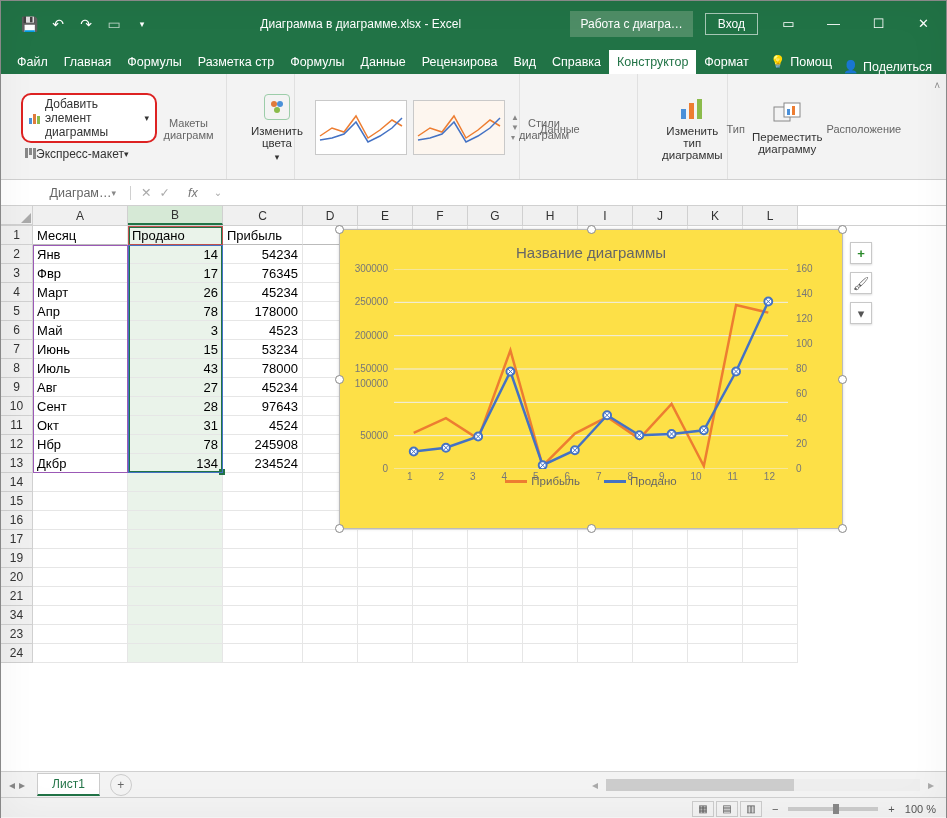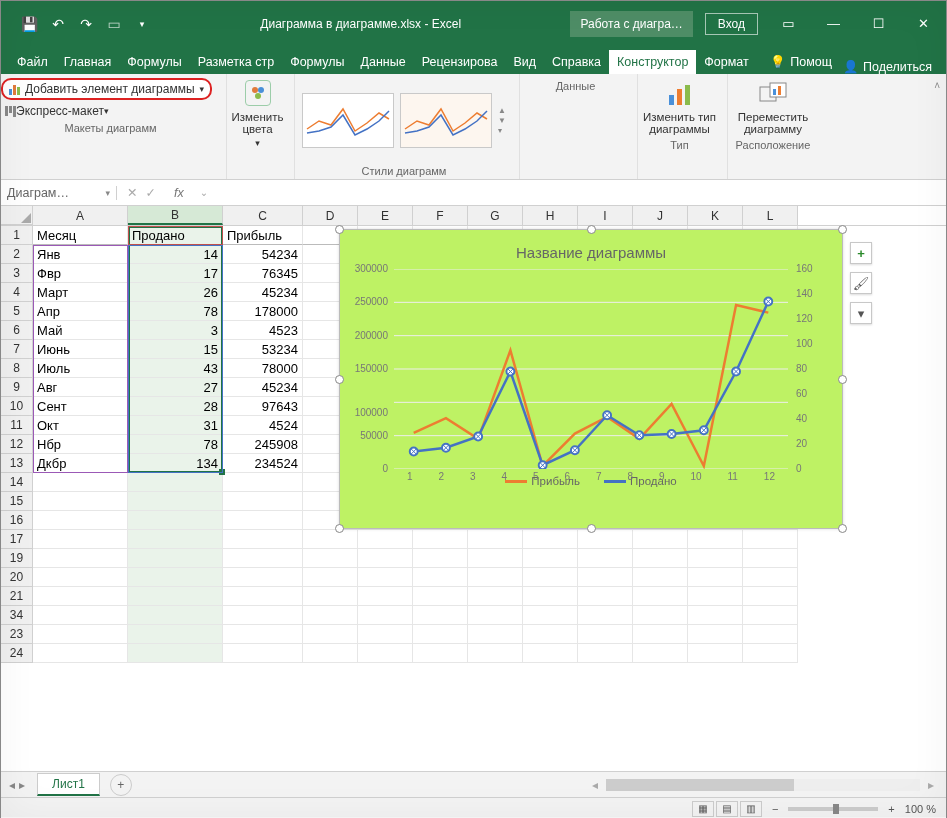--- a/index.html
+++ b/index.html
@@ -11,35 +11,35 @@
 .tb-icon { display:inline-flex; width:18px; height:18px; align-items:center; justify-content:center; font-size:14px; }
 .tb-title { flex:1; text-align:center; font-size:12px; }
 .tb-btn { width:45px; height:30px; display:flex; align-items:center; justify-content:center; font-size:13px; }
 .login-box { border:1px solid rgba(255,255,255,.6); padding:3px 12px; margin:0 8px; font-size:12px; }
 .context-tab { background:#4e8d66; padding:6px 10px; font-size:12px; margin-right:4px; }
 .ribbon-tabs { height:28px; background:#217346; display:flex; align-items:flex-end; color:#fff; font-size:12.5px; padding-left:8px; }
 .rtab { padding:5px 8px; cursor:default; white-space:nowrap; }
 .rtab.active { background:#ffffff; color:#217346; }
 .rtab-share { margin-left:auto; padding-right:14px; display:flex; align-items:center; gap:4px; }
 .ribbon-body { height:106px; background:#f3f3f3; border-bottom:1px solid #d0d0d0; display:flex; font-size:11px; color:#444; position:relative; }
-.rgroup { border-right:1px solid #e0e0e0; padding:4px 6px 2px 0; display:flex; flex-direction:column; justify-content:flex-start; align-items:center; }
+.rgroup { border-right:1px solid #e0e0e0; padding:4px 6px 2px 20px; display:flex; flex-direction:row; justify-content:space-between; align-items:center; }
 .rgroup-label { font-size:11px; color:#666; text-align:center; padding-top:2px; }
 .rgroup-content { flex:1; display:flex; align-items:center; gap:6px; }
 .add-elem-btn { display:inline-flex; align-items:center; gap:5px; padding:2px 6px; border:2.5px solid #d22; border-radius:10px; background:#fff; font-size:12px; color:#333; }
 .add-elem-btn .bar-ic { display:inline-flex; gap:1px; align-items:flex-end; height:12px; }
 .add-elem-btn .bar-ic span { width:3px; background:#3a7; display:inline-block; }
 .layouts-col { display:flex; flex-direction:column; gap:2px; align-items:flex-start; }
 .layouts-col .row { display:flex; align-items:center; gap:0; font-size:12px; color:#333; }
 .color-ic { width:26px; height:26px; border:1px solid #9ccda9; border-radius:4px; display:flex; align-items:center; justify-content:center; margin-bottom:2px; }
 .style-thumb { width:92px; height:55px; border:1px solid #c9c9c9; background:#fff; position:relative; display:flex; align-items:center; justify-content:center; overflow:hidden; }
 .style-thumb svg { width:86px; height:40px; }
 .big-btn { display:flex; flex-direction:column; align-items:center; gap:3px; font-size:11.5px; color:#333; text-align:center; padding:2px 4px; }
 .big-btn .ic { width:30px; height:28px; display:flex; align-items:center; justify-content:center; }
 .formula-bar { height:26px; border-bottom:1px solid #d0d0d0; display:flex; align-items:center; font-size:12.5px; }
-.name-box { width:116px; border-right:1px solid #d0d0d0; padding:0 6px; display:flex; align-items:center; justify-content:space-between; color:#666; }
+.name-box { width:130px; border-right:1px solid #d0d0d0; padding:0 14px; display:flex; align-items:center; justify-content:flex-end; color:#666; }
 .fb-btns { display:flex; align-items:center; gap:8px; padding:0 10px; color:#aaa; }
 .fx-label { font-style:italic; color:#777; padding:0 8px; }
 .formula-text { flex:1; padding:0 4px; color:#222; }
 .grid-area { position:relative; flex:1; overflow:hidden; height:565px; }
 .cols { display:flex; height:20px; border-bottom:1px solid #d0d0d0; font-size:12px; color:#333; }
 .rowhead-spacer { width:32px; border-right:1px solid #d0d0d0; background:#f0f0f0; border-bottom:1px solid #d0d0d0; display:flex; align-items:flex-end; justify-content:flex-end; }
 .rowhead-spacer::after { content:""; border:5px solid transparent; border-right-color:#aaa; border-bottom-color:#aaa; margin:0 1px 1px 0; }
 .colhead { border-right:1px solid #d0d0d0; background:#f0f0f0; display:flex; align-items:center; justify-content:center; }
 .rows-container { position:absolute; top:20px; left:0; right:0; bottom:0; }
 .row-line { display:flex; height:19px; font-size:13px; }
@@ -47,21 +47,21 @@
 .cell { border-right:1px solid #e6e6e6; border-bottom:1px solid #e6e6e6; padding:0 4px; display:flex; align-items:center; overflow:hidden; white-space:nowrap; }
 .cell.num { justify-content:flex-end; }
 .colw-A { width:95px; } .colw-B { width:95px; } .colw-C { width:80px; }
 .colw-rest { width:55px; }
 .sel-B { background:#eaf3ea; }
 .hdr-row .cell { border-bottom:1px solid #bbb; }
 .colhead.sel { background:#d6e9d6; border-bottom:2px solid #217346; }
 .sel-border { position:absolute; border:2px solid #217346; pointer-events:none; }
 .sel-corner { position:absolute; width:6px; height:6px; background:#217346; }
 .range-border { position:absolute; pointer-events:none; }
-.chart-object { position:absolute; left:338px; top:23px; width:504px; height:300px; background:#bef264; border:1px solid #bbb; box-shadow:0 0 3px rgba(0,0,0,.15); }
+.chart-object { position:absolute; left:338px; top:23px; width:504px; height:300px; background:#fde047; border:1px solid #bbb; box-shadow:0 0 3px rgba(0,0,0,.15); }
 .chart-object .handle { position:absolute; width:9px; height:9px; border:1px solid #888; background:#fff; border-radius:50%; }
 .chart-inner { position:absolute; inset:10px; }
 .chart-title { text-align:center; font-size:15px; color:#666; padding:4px 0 8px 0; }
 .chart-plot { position:relative; height:200px; margin:0 44px; }
 .chart-legend { display:flex; justify-content:center; gap:24px; font-size:11.5px; color:#666; padding-top:6px; }
 .chart-legend .swatch { width:22px; height:3px; display:inline-block; margin-right:4px; vertical-align:middle; }
 .side-tools { position:absolute; right:-30px; top:12px; display:flex; flex-direction:column; gap:8px; }
 .side-tools .tool { width:22px; height:22px; border:1px solid #c8c8c8; background:#fff; box-shadow:0 1px 2px rgba(0,0,0,.15); display:flex; align-items:center; justify-content:center; font-size:13px; color:#555; }
 .sheet-tabs { height:26px; border-top:1px solid #d0d0d0; display:flex; align-items:center; font-size:12px; background:#f3f3f3; }
 .sheet-nav { display:flex; gap:4px; padding:0 8px; color:#888; }
@@ -675,21 +675,21 @@
                 <circle cx="380" cy="32.5" r="4" fill="#fff" stroke="#4472c4" stroke-width="2"></circle>
                 <line x1="377" y1="29.5" x2="383" y2="35.5" stroke="#4472c4"></line>
                 <line x1="377" y1="35.5" x2="383" y2="29.5" stroke="#4472c4"></line>
               </g>
             </svg>
           <div id="yaxis-left" style="position:absolute;left:-42px;top:0;bottom:0;width:40px;font-size:10px;color:#777;text-align:right">
               <div style="position: absolute; right: 4px; top: -6px;">300000</div>
               <div style="position: absolute; right: 4px; top: 27.3333px;">250000</div>
               <div style="position: absolute; right: 4px; top: 60.6667px;">200000</div>
               <div style="position: absolute; right: 4px; top: 94px;">150000</div>
-              <div style="position: absolute; right: 4px; top: 138px;">100000</div>
+              <div style="position: absolute; right: 4px; top: 109px;">100000</div>
               <div style="position: absolute; right: 4px; top: 160.667px;">50000</div>
               <div style="position: absolute; right: 4px; top: 194px;">0</div>
             </div>
           <div id="yaxis-right" style="position:absolute;right:-34px;top:0;bottom:0;width:30px;font-size:10px;color:#777">
               <div style="position: absolute; left: 4px; top: -6px;">160</div>
               <div style="position: absolute; left: 4px; top: 19px;">140</div>
               <div style="position: absolute; left: 4px; top: 44px;">120</div>
               <div style="position: absolute; left: 4px; top: 69px;">100</div>
               <div style="position: absolute; left: 4px; top: 94px;">80</div>
               <div style="position: absolute; left: 4px; top: 119px;">60</div>

